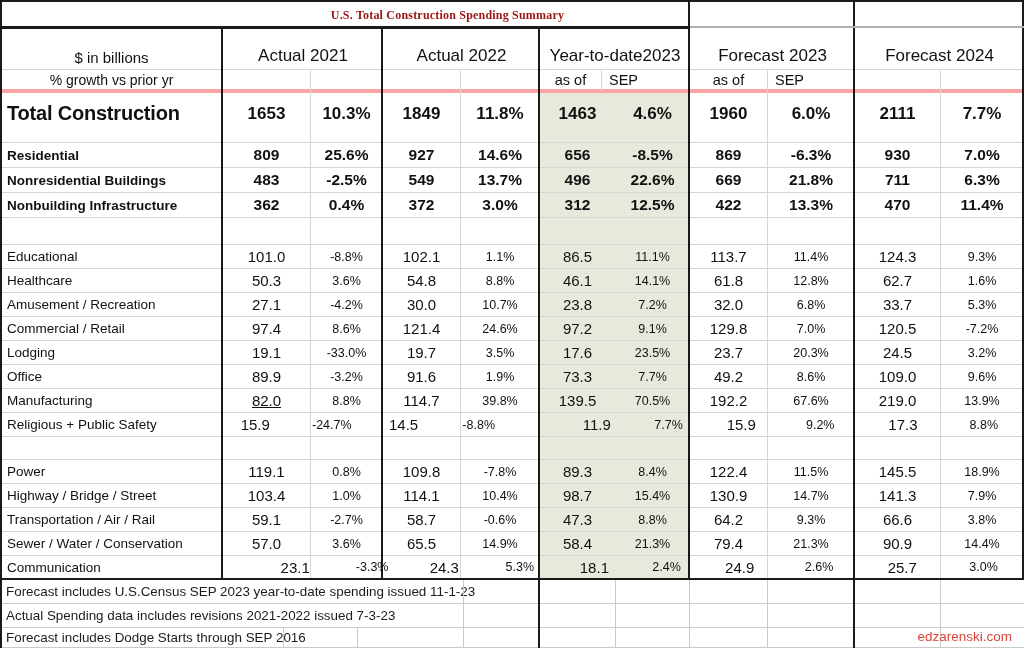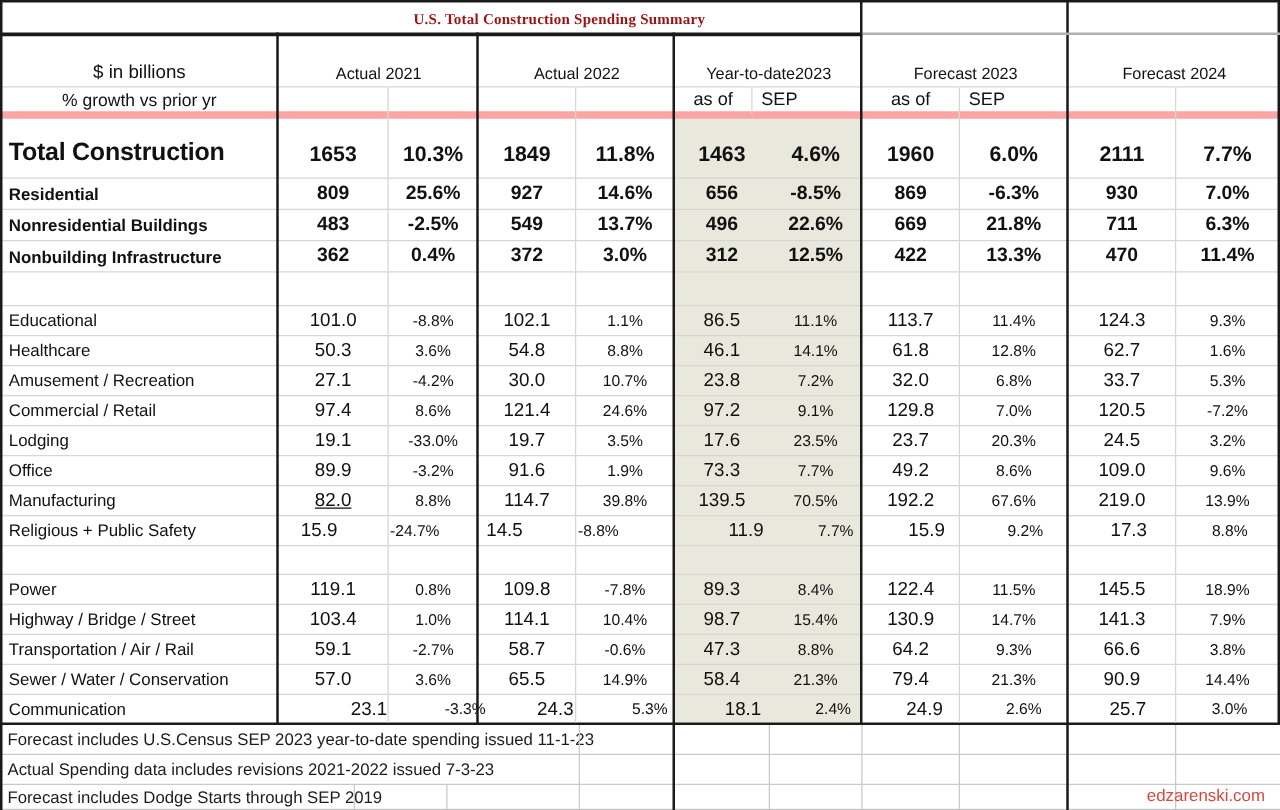--- a/index.html
+++ b/index.html
@@ -8,28 +8,28 @@
   #beige{position:absolute;left:540px;top:91px;width:148px;height:487px;z-index:0;}
   #rows{position:absolute;left:0;top:0;width:1024px;z-index:1;}
   .row{display:flex;box-sizing:border-box;position:relative;}
   .cell{box-sizing:border-box;display:flex;align-items:center;justify-content:center;
         white-space:nowrap;overflow:visible;}
   .lab{justify-content:flex-start;padding-left:7px;}
   .r-title{border-top:2px solid #1a1a1a;}
   .title-cell{justify-content:center;padding-left:205px;font-family:"Liberation Serif",serif;
         font-weight:700;font-size:12px;letter-spacing:.2px;}
   .r-h1{border-bottom:1px solid #d6d6d6;}
-  .r-h1 .cell{align-items:flex-end;padding-bottom:3px;font-size:13px;}
+  .r-h1 .cell{align-items:flex-end;padding-bottom:3px;font-size:17px;}
   .r-h1 .lab{font-size:15px;justify-content:center;padding-left:0;}
   .r-h2 .cell{font-size:14.5px;}
   .r-h2 .lab{justify-content:center;padding-left:0;font-size:14px;}
   .r-h2 .sep{justify-content:flex-start;padding-left:8px;}
   .r-data{border-bottom:1px solid #d6d6d6;}
   .r-last{border-bottom:2px solid #1a1a1a;}
-  .r-total{border-top:6px solid #fca5a5;}
+  .r-total{border-top:4px solid #fca5a5;align-items:center;}
   .r-total .cell{align-items:flex-end;padding-bottom:8px;}
   .r-total .lab{font-size:20px;font-weight:700;letter-spacing:-.2px;}
   .r-total .val{font-size:17px;font-weight:700;}
   .r-bold .lab{font-size:13.5px;font-weight:700;}
   .r-bold .val{font-size:15.5px;font-weight:700;}
   .r-norm .lab{font-size:13.5px;}
   .r-norm .dollar{font-size:15px;}
   .r-norm .pct{font-size:12.5px;}
   .r-fn{border-bottom:1px solid #c9c9c9;}
   .r-fn .cell{justify-content:flex-start;padding-left:6px;font-size:13.4px;color:#1c1c1c;}
@@ -295,21 +295,21 @@
         <div class="cell val dollar" style="width: 85px;">25.7</div>
         <div class="cell val pct" style="width: 84px;">3.0%</div>
       </div>
       <div class="row r-fn" style="width: 1024px; height: 24px;">
         <div class="cell" style="width: 1024px;">Forecast includes U.S.Census SEP 2023 year-to-date spending issued 11-1-23</div>
       </div>
       <div class="row r-fn" style="width: 1024px; height: 24px;">
         <div class="cell" style="width: 1024px;">Actual Spending data includes revisions 2021-2022 issued 7-3-23</div>
       </div>
       <div class="row r-fn" style="width: 1024px; height: 20px;">
-        <div class="cell" style="width: 1024px;">Forecast includes Dodge Starts through SEP 2019</div>
+        <div class="cell" style="width: 1024px;">Forecast includes Dodge Starts through SEP 2016</div>
       </div>
     </div>
   <div id="overlays">
       <div class="ov" style="width: 2px; height: 648px; left: 0px; top: 0px; background: rgb(26, 26, 26);"></div>
       <div class="ov" style="width: 2px; height: 554px; left: 221px; top: 26px; background: rgb(26, 26, 26);"></div>
       <div class="ov" style="width: 2px; height: 554px; left: 381px; top: 26px; background: rgb(26, 26, 26);"></div>
       <div class="ov" style="width: 2px; height: 622px; left: 538px; top: 26px; background: rgb(26, 26, 26);"></div>
       <div class="ov" style="width: 2px; height: 580px; left: 688px; top: 0px; background: rgb(26, 26, 26);"></div>
       <div class="ov" style="width: 1px; height: 68px; left: 689px; top: 580px; background: rgb(201, 201, 201);"></div>
       <div class="ov" style="width: 2px; height: 648px; left: 853px; top: 0px; background: rgb(26, 26, 26);"></div>

